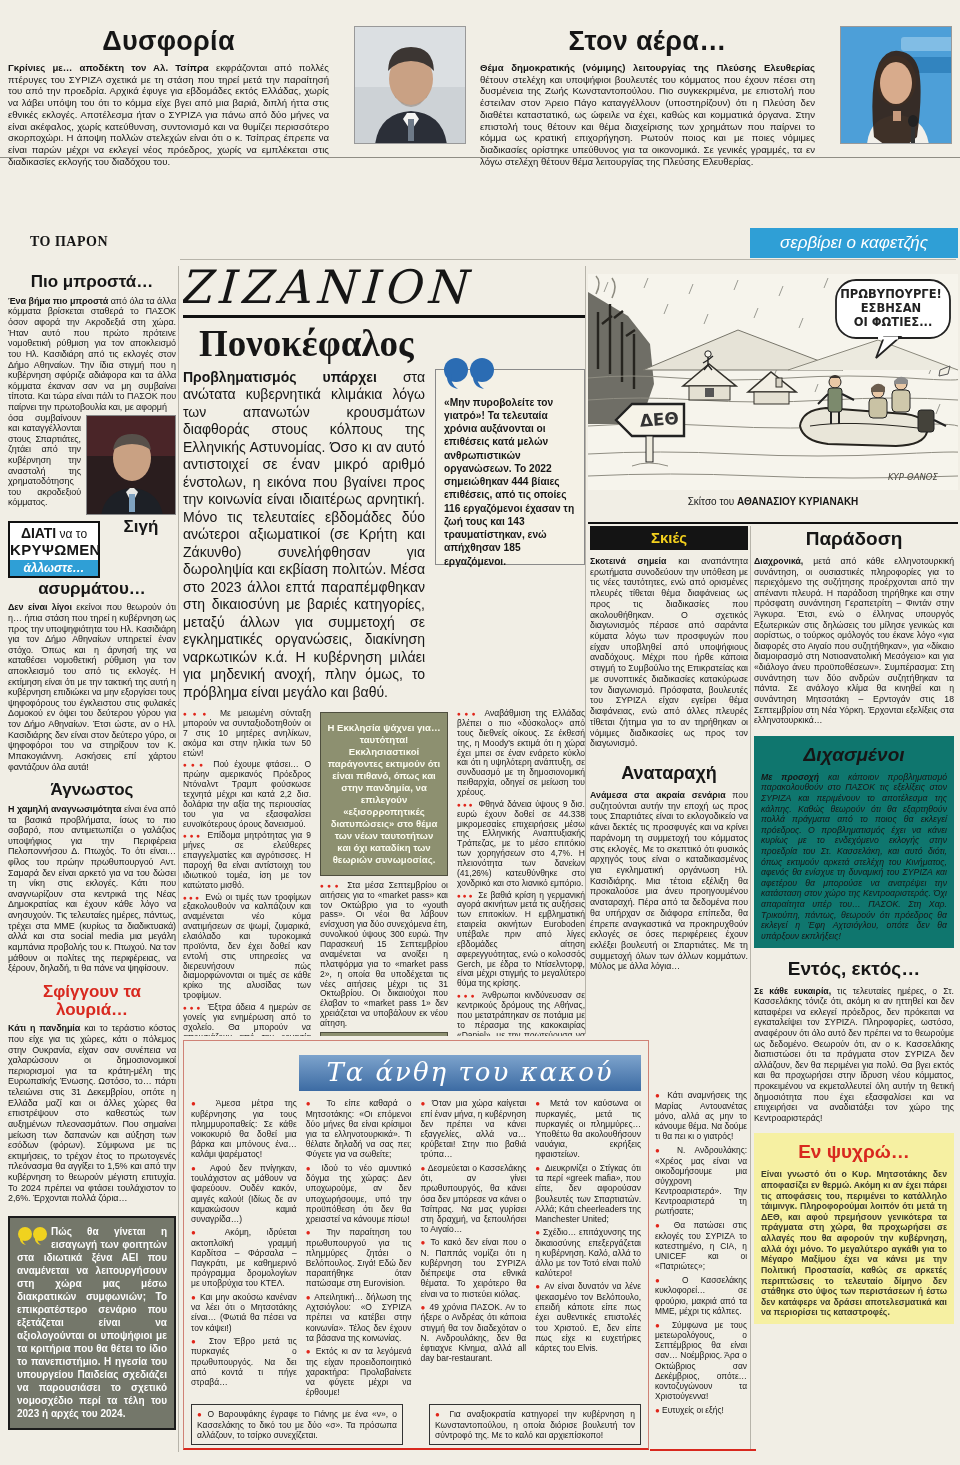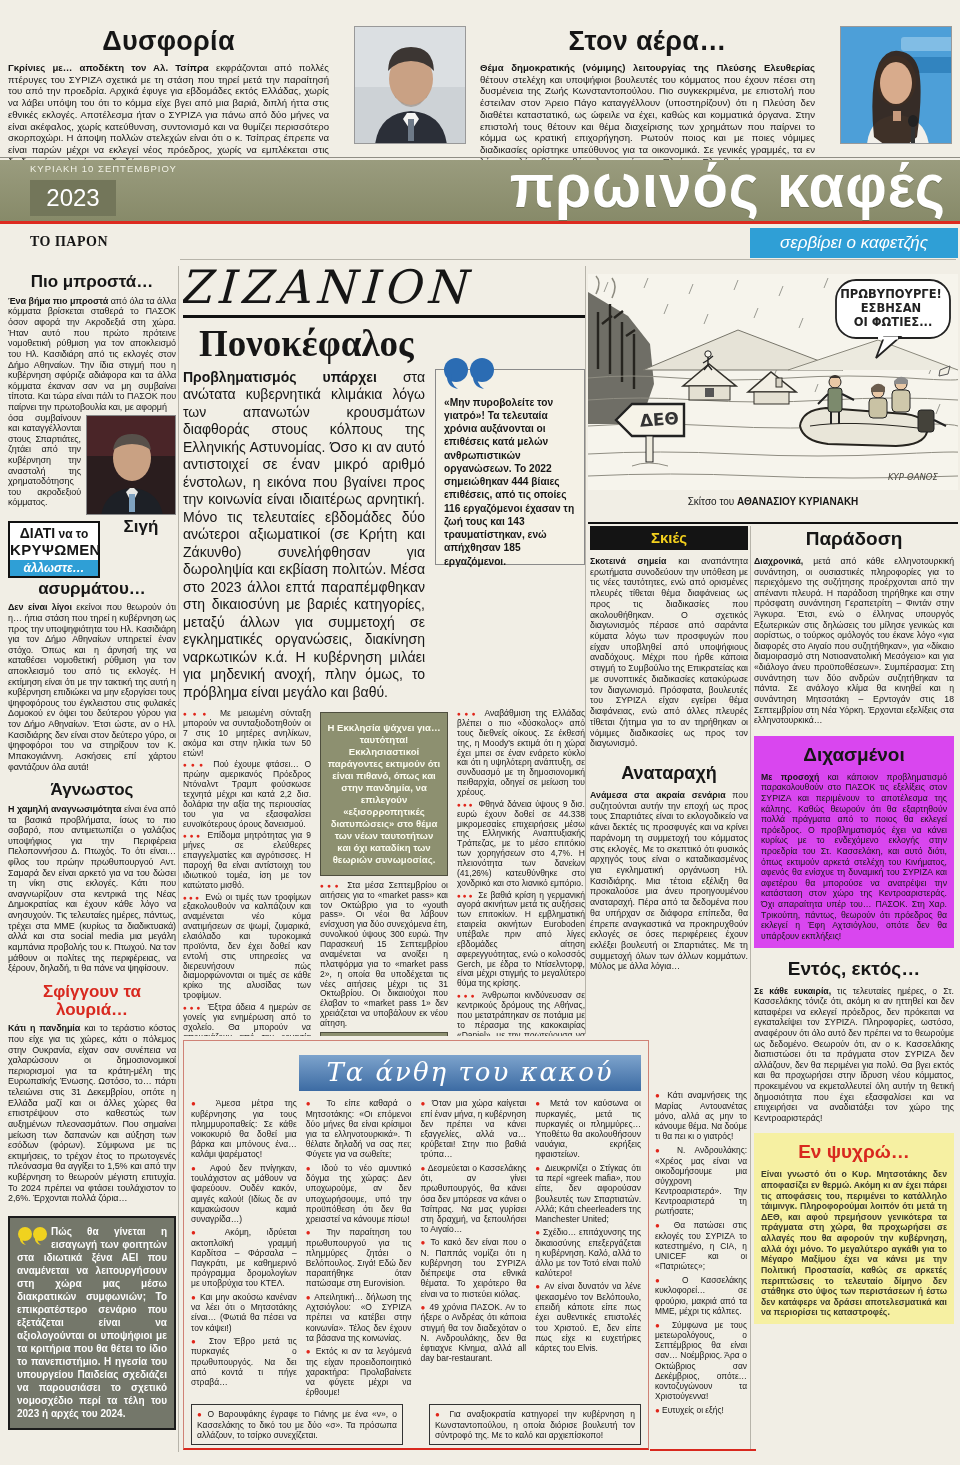--- a/index.html
+++ b/index.html
@@ -36,21 +36,21 @@
   .vd3 { left:750px; top:526px; height:924px; }
 
   
   .leftcol { position:absolute; left:8px; top:264px; width:168px; height:1194px; overflow:hidden; }
   .leftcol h2 { font-size:17px; font-weight:800; text-align:center; margin:9px 0 5px; line-height:1.05;}
   .leftcol h2.red { color:#d8281e; }
   .leftcol p { font-size:9px; line-height:1.18; text-align:justify; letter-spacing:-.1px; }
   .inset-photo { float:right; width:90px; height:100px; margin:2px 0 3px 5px; border:1px solid #888; overflow:hidden;}
   .diati-box { float:left; width:92px; border:2px solid #111; background:#fff; text-align:center;
                margin:3px 6px 2px 0; }
-  .diati-box .l1 { font-size:12px; padding-top:2px;font-weight:bold; } .diati-box .l1 b { font-size:14px; }
+  .diati-box .l1 { font-size:12px; padding-top:2px; } .diati-box .l1 b { font-size:14px; }
   .diati-box .l2 { font-size:15px; font-weight:800; letter-spacing:.3px; }
   .diati-box .l3 { background:#2f9fd6; color:#fff; font-style:italic; font-weight:700; font-size:12px; padding:1px 0; margin-top:2px;}
   .left-quote { margin-top:12px; background:#74776a; border:2px solid #1c1c1c; color:#fff;
                 padding:7px 7px 8px; font-size:10px; line-height:1.3; font-weight:700; text-align:justify;}
   .q-glyph { float:left; width:30px; height:20px; margin:1px 4px 0 0; }
 
   
   .middle { position:absolute; left:183px; top:262px; width:402px; height:774px; overflow:hidden; }
   .ziz-row { display:flex; align-items:flex-start; border-bottom:3px solid #111; padding-bottom:2px; }
   .ziz-logo { flex:1; font-family:"DejaVu Serif",serif; font-style:italic; font-size:46px; line-height:1.1;
@@ -78,21 +78,21 @@
   .midright { position:absolute; left:590px; top:526px; width:158px; height:562px; overflow:hidden; }
   .skies-banner { background:#141414; color:#f2cf1d; font-weight:800; font-size:15px; text-align:center; padding:3px 0 4px;}
   .midright p, .farright p { font-size:8.8px; line-height:1.22; text-align:justify; }
   .mid-title { font-size:18px; font-weight:800; text-align:center; margin:14px 0 6px; }
   .midright .body { margin-top:6px; }
 
   
   .farright { position:absolute; left:754px; top:526px; width:200px; height:926px; overflow:hidden; }
   .farright h2 { font-size:19px; font-weight:800; text-align:center; margin:2px 0 6px; }
   .farright p { font-size:8.7px; }
-  .pink-box { background:#d946ef; padding:6px 7px; margin:10px 0; }
+  .pink-box { background:#0f766e; padding:6px 7px; margin:10px 0;font-style:italic; }
   .yellow-box { background:#f6f0a2; padding:6px 7px; margin:10px 0; }
   .yellow-box h2 { color:#d8281e; }
   .yellow-box p { font-weight:700; color:#3a3a2c; }
   .farright .plain { margin-bottom:8px; }
 
   
   .flowers { position:absolute; left:183px; top:1040px; width:466px; height:410px;
              border:1px solid #cf8276; border-bottom:2px solid #d8281e; overflow:hidden; padding:12px 7px; }
   .flower-banner { margin:2px 0 7px 108px; background:linear-gradient(#7da3cc,#3c6ba3);
                    color:#fff; font-family:"DejaVu Serif",serif; font-style:italic; font-size:26px;
@@ -147,25 +147,20 @@
         <path d="M33 110 Q28 60 38 36 Q46 22 58 24 Q74 26 78 44 Q82 66 76 110 L66 118 L44 118 Z" fill="#35261d" opacity=".95"></path>
         <ellipse cx="55" cy="56" rx="16" ry="21" fill="#d8ab8c"></ellipse>
         <rect x="52" y="84" width="8" height="10" fill="#c69a7d"></rect>
         <rect x="70" y="96" width="4" height="22" fill="#333"></rect>
         <ellipse cx="72" cy="94" rx="5" ry="6" fill="#222"></ellipse>
       </svg>
     </div>
   </div>
   <div class="rule-a"></div>
 
-  <div class="band">
-    <div class="band-date">ΚΥΡΙΑΚΗ 10 ΣΕΠΤΕΜΒΡΙΟΥ</div>
-    <div class="band-year">2023</div>
-    <div class="band-title">πρωινός καφές</div>
-  </div>
   <div class="paper-name">ΤΟ ΠΑΡΟΝ</div>
   <div class="tagline">σερβίρει ο καφετζής</div>
   <div class="rule-b"></div>
 
   <div class="vd vd1"></div>
   <div class="vd vd2"></div>
   <div class="vd vd3"></div>
 
   <div class="leftcol">
     <h2>Πιο μπροστά…</h2>

